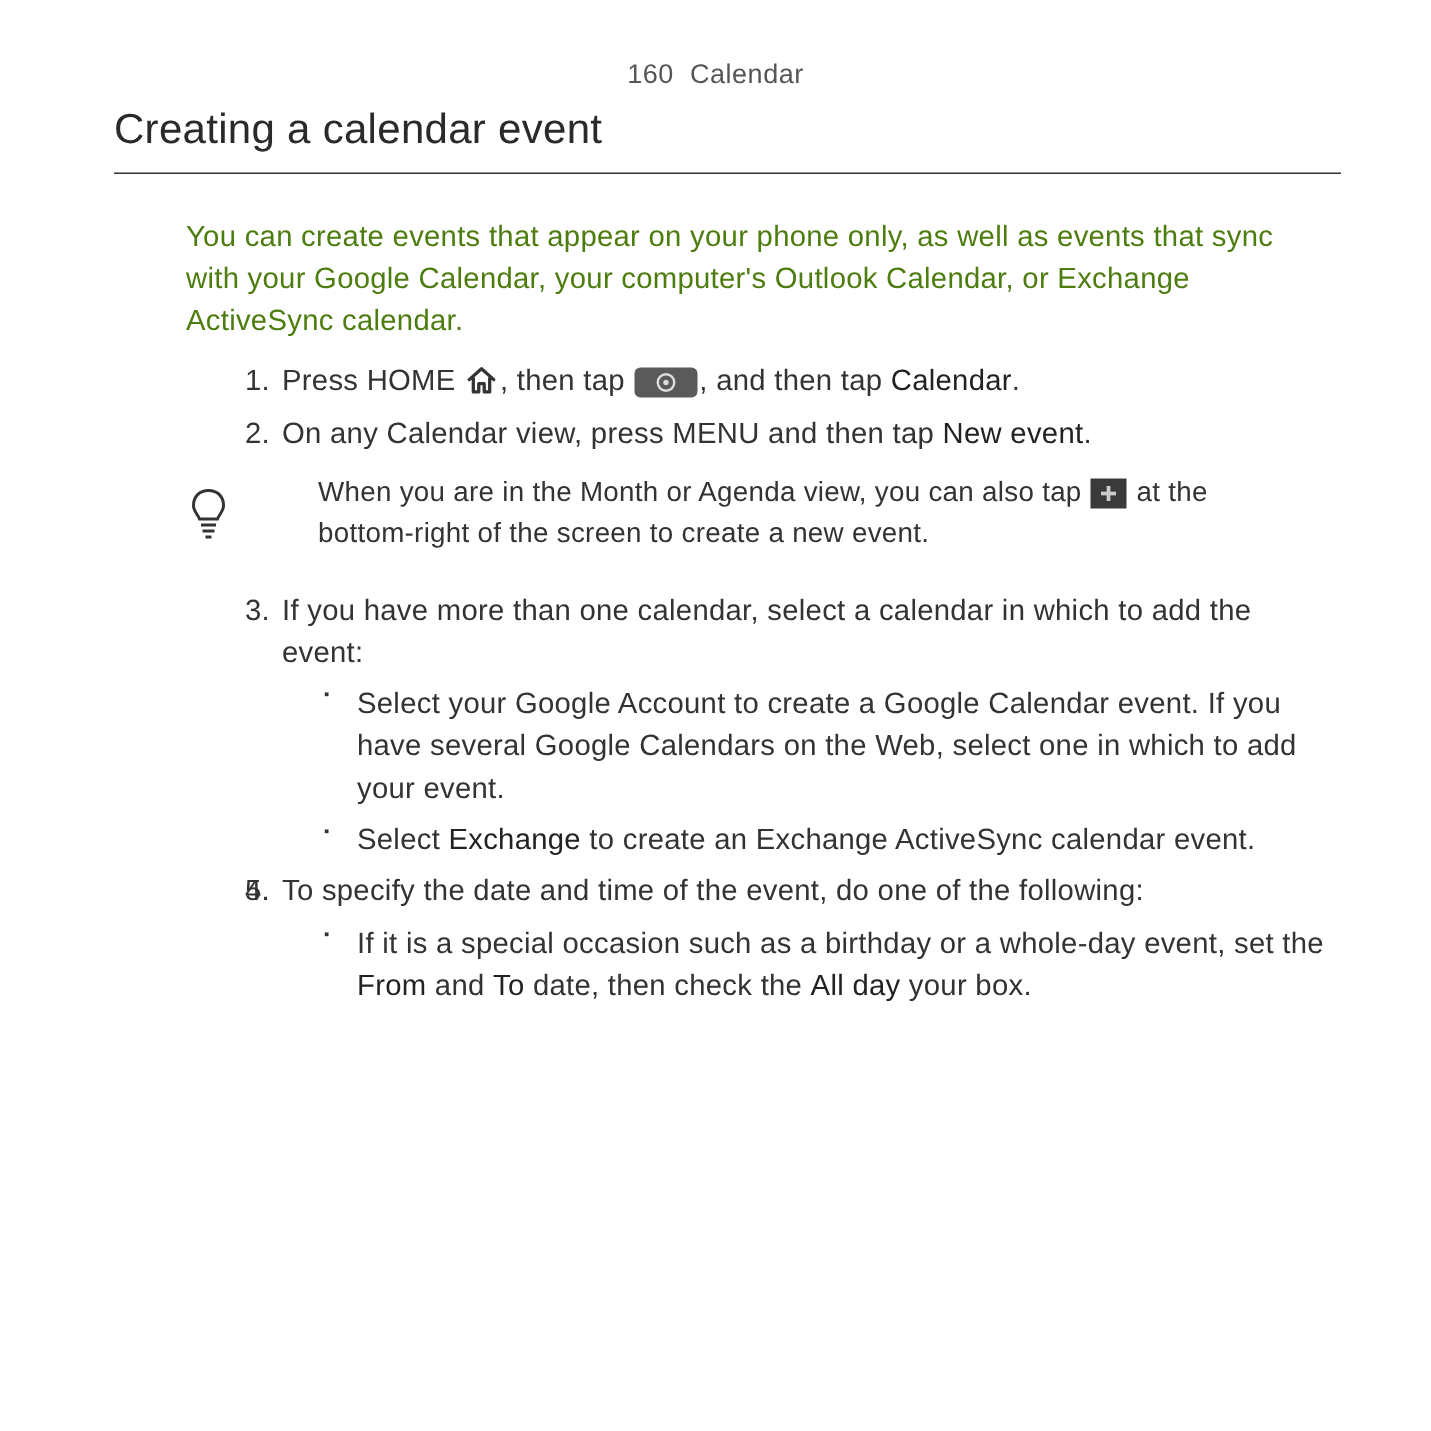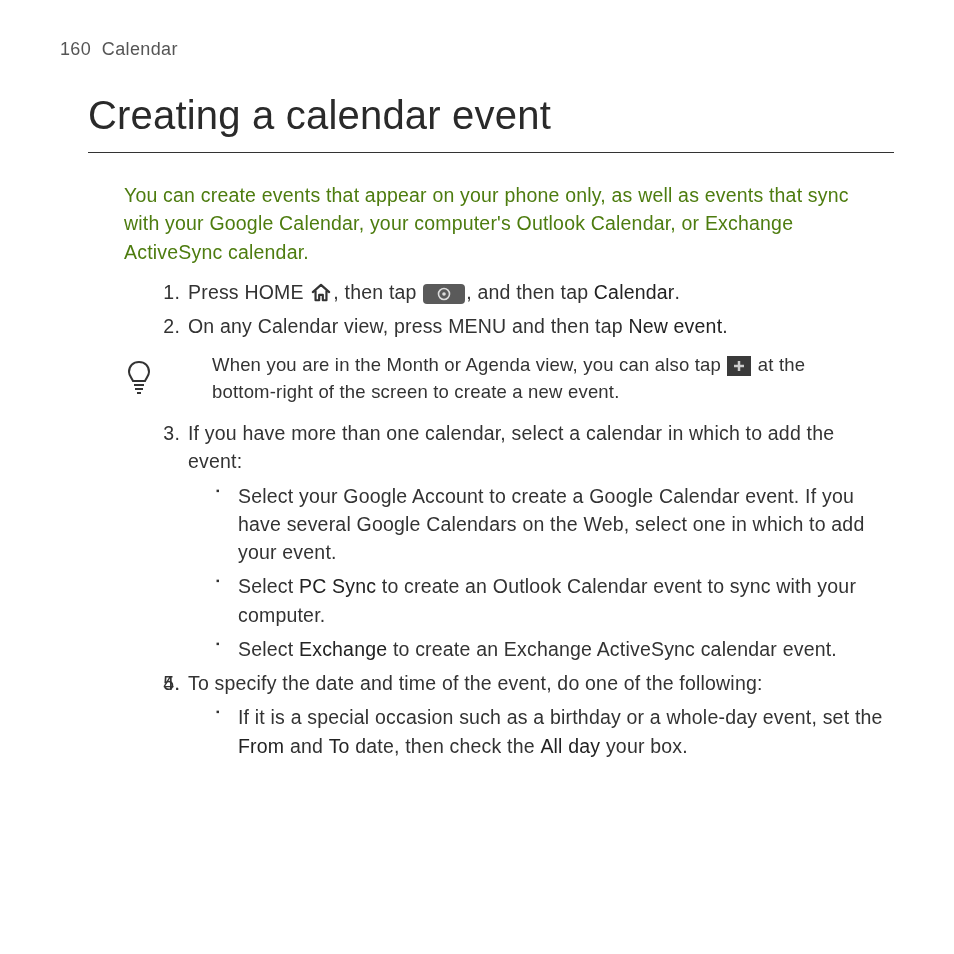--- a/index.html
+++ b/index.html
@@ -11,30 +11,31 @@
       background: #fff;
       color: #333;
       padding: 36px 60px 40px 60px;
       line-height: 1.45;
       font-size: 19.5px;
       letter-spacing: 0.01em;
     }
     .page-header {
       color: #555;
       font-size: 18px;
-      margin-bottom: 24px;
+      margin-bottom: 4px;
       letter-spacing: 0.02em;
+      text-align: center;
     }
     .title {
-      font-size: 40px;
+      font-size: 28px;
       font-weight: 300;
       color: #2a2a2a;
       border-bottom: 1px solid #333;
       padding-bottom: 8px;
-      margin-left: 28px;
+      margin-left: 16px;
       margin-bottom: 28px;
     }
     .intro {
       margin-left: 64px;
       margin-right: 10px;
       margin-bottom: 12px;
       color: #4d7c0f;
     }
     ol.steps {
       list-style: none;
@@ -49,22 +50,22 @@
     ol.steps > li .num {
       position: absolute;
       left: -8px;
       top: 0;
       width: 24px;
       text-align: right;
     }
     .bold { font-weight: 500; color: #222; }
     .tip-row {
       display: flex;
-      align-items: center;
-      margin: 12px 10px 13px 64px;
+      align-items: flex-end;
+      margin: 12px 10px 24px 64px;
     }
     .tip-icon {
       flex: 0 0 48px;
       color: #333;
       margin-top: 2px;
     }
     .tip-text {
       font-size: 18.5px;
       color: #333;
       margin-left: 40px;
@@ -149,21 +150,20 @@
         </svg></span><span> at the bottom-right of the screen to create a new event.</span>
   </div>
 </div>
 
 <ol class="steps">
   <li>
     <span class="num">3.</span>
     <span>If you have more than one calendar, select a calendar in which to add the event:</span>
     <ul class="sub">
       <li>Select your Google Account to create a Google Calendar event. If you have several Google Calendars on the Web, select one in which to add your event.</li>
-      <li><span>Select </span><span class="bold">PC Sync</span><span> to create an Outlook Calendar event to sync with your computer.</span></li>
       <li><span>Select </span><span class="bold">Exchange</span><span> to create an Exchange ActiveSync calendar event.</span></li>
     </ul>
   </li>
   <li>
     <span class="num">4.</span>
   </li>
   <li>
     <span class="num">5.</span>
     <span>To specify the date and time of the event, do one of the following:</span>
     <ul class="sub">

